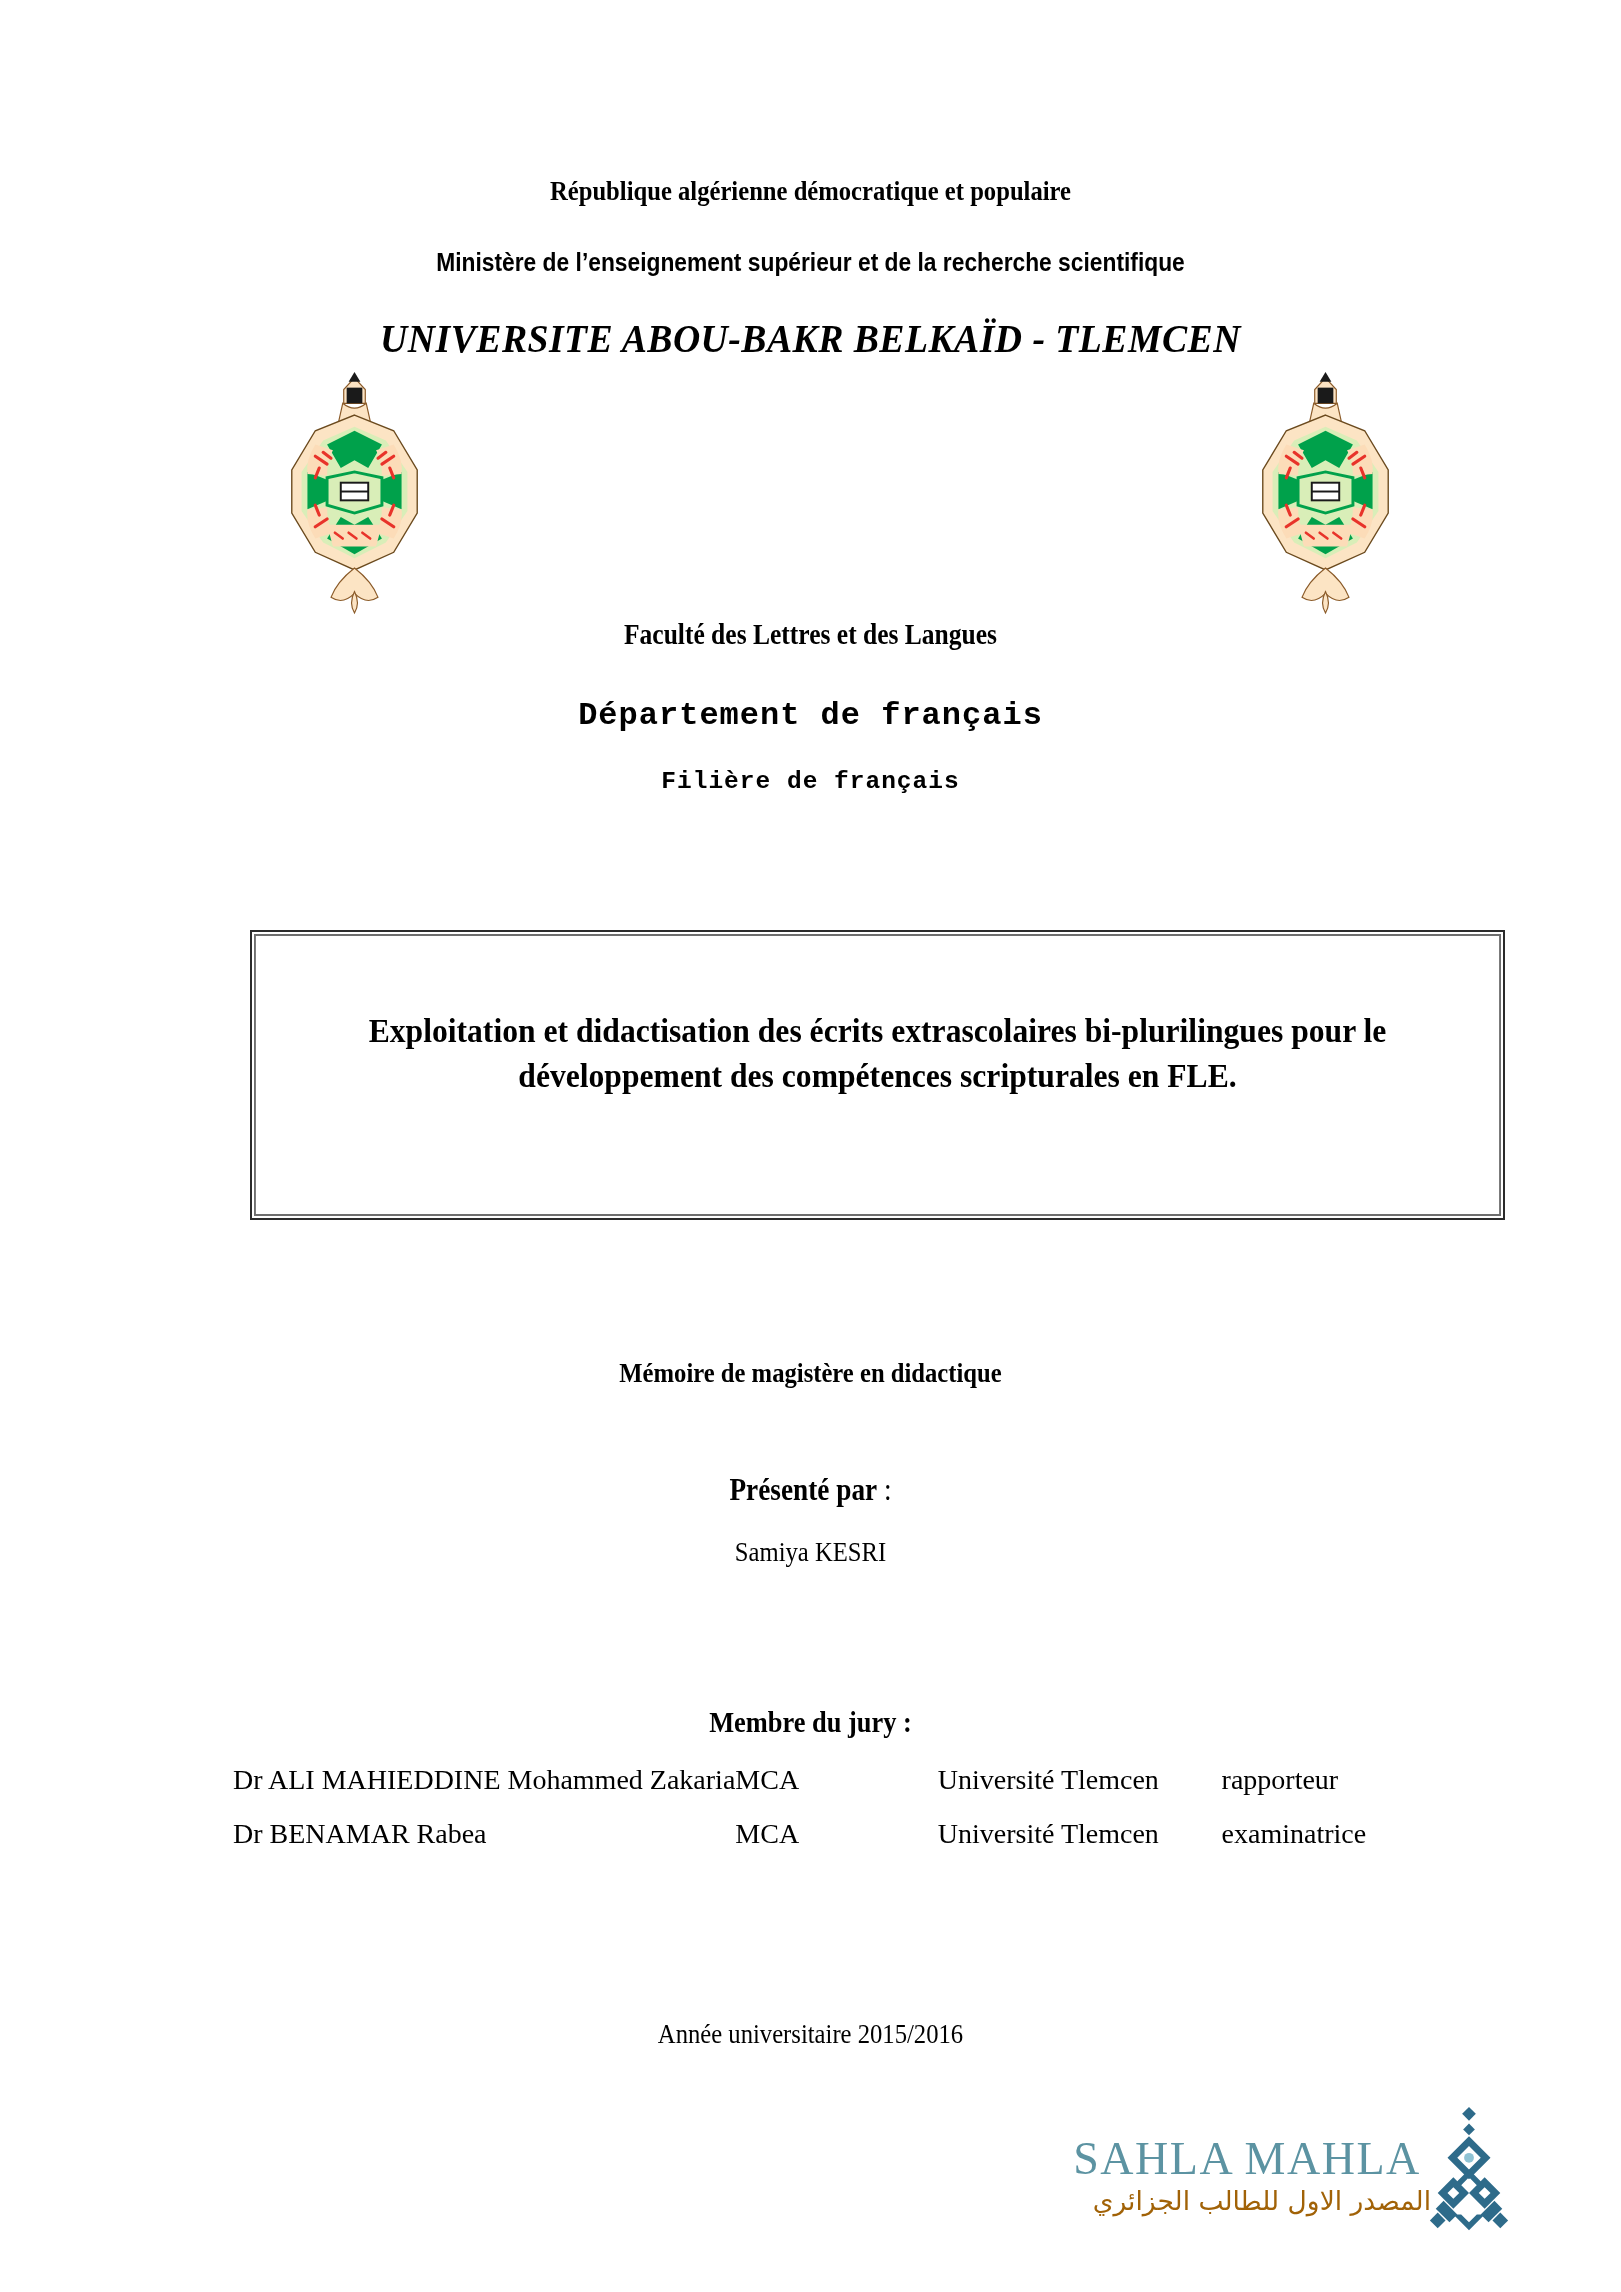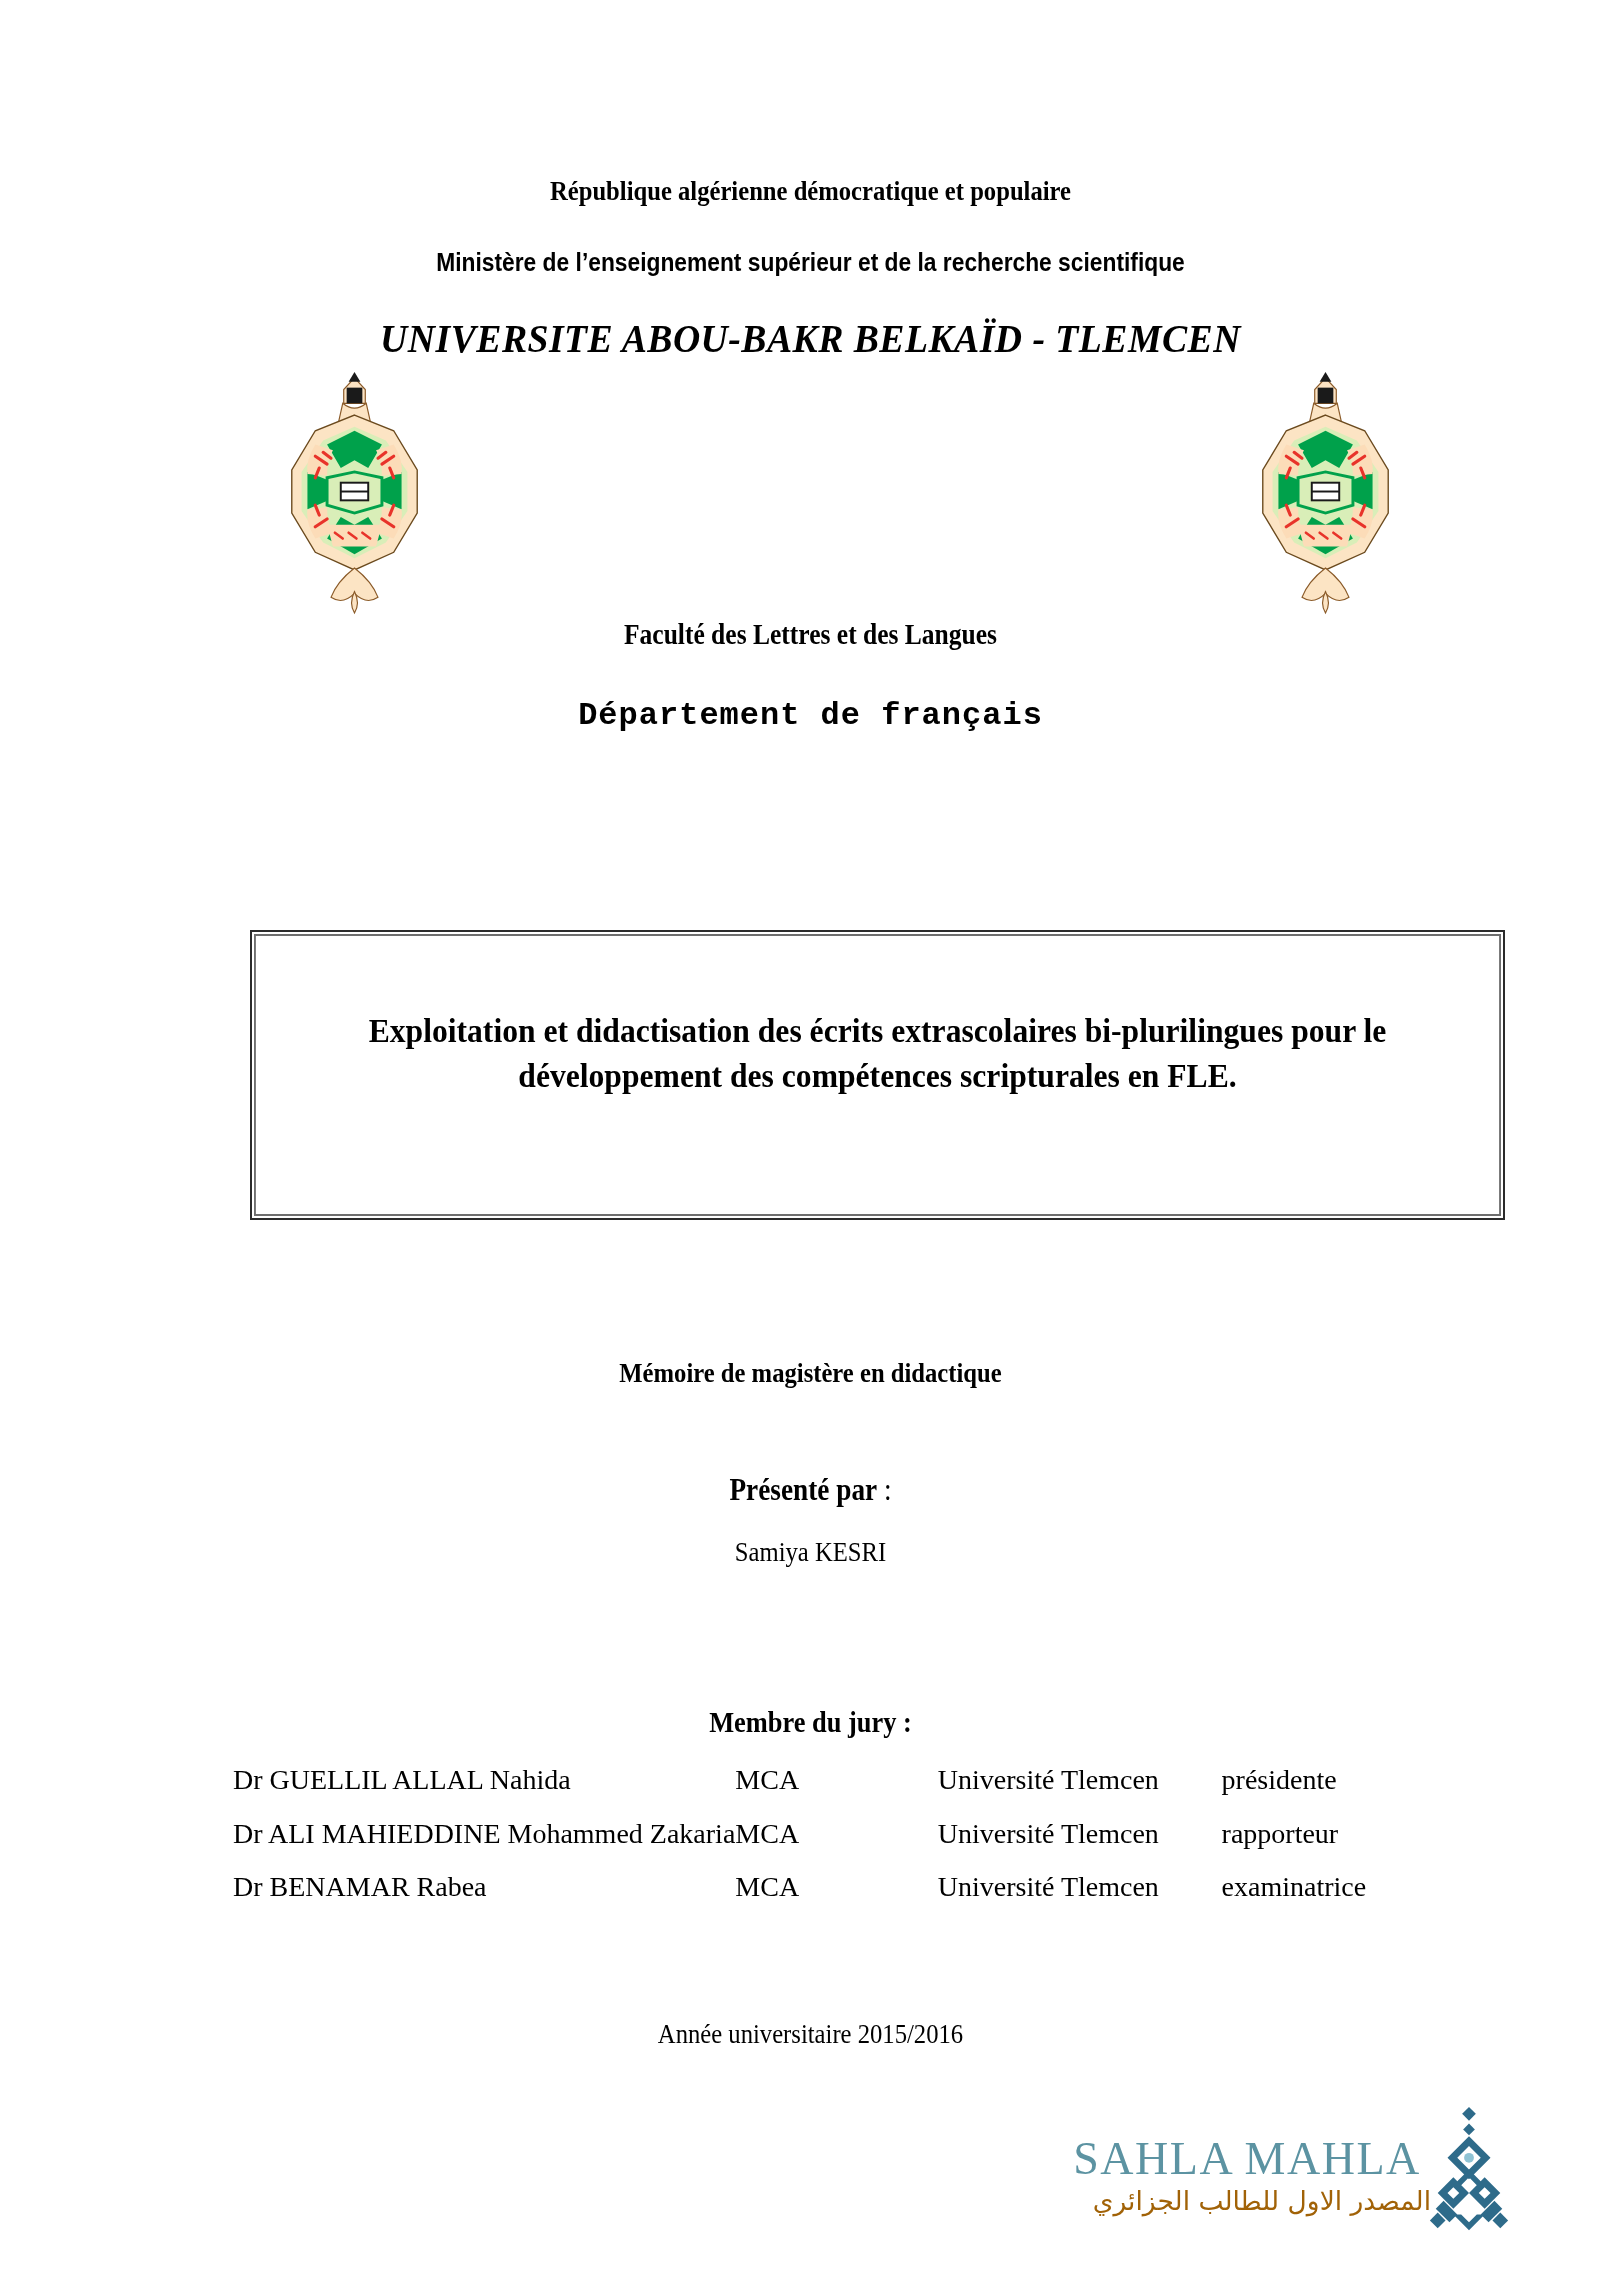--- a/index.html
+++ b/index.html
@@ -318,45 +318,40 @@
         <path d="M84 202 Q66 216 60 232 Q72 240 84 228 Q96 240 108 232 Q102 216 84 202 Z" fill="#fce4c4" stroke="#8a5a28" stroke-width="1.2"></path>
         <path d="M84 226 Q78 238 84 248 Q90 238 84 226 Z" fill="#fce4c4" stroke="#8a5a28" stroke-width="1.2"></path>
       </g>
     </svg>
   </div>
 
   <div class="row serif-cond-bold" id="line-faculte">Faculté des Lettres et des Langues</div>
 
   <div class="row mono-bold" id="line-departement">Département de français</div>
 
+  <div class="row mono-bold" id="line-filiere">Filière de français</div>
 
   <div class="row serif-cond-bold" id="label-theme">Thème</div>
 
   <div id="theme-box">
     <div id="theme-title">Exploitation et didactisation des écrits extrascolaires bi-plurilingues pour le développement des compétences scripturales en FLE.</div>
   </div>
 
   <div class="row serif-cond-bold" id="line-memoire">Mémoire de magistère en didactique</div>
 
   <div class="row serif-cond-bold" id="line-presente">
     <span>Présenté par</span><span class="colon"> :</span>
   </div>
 
   <div class="row serif-reg" id="line-auteur">Samiya KESRI</div>
 
   <div class="row serif-cond-bold" id="label-jury">Membre du jury :</div>
 
   <table id="jury-table">
     <tbody>
-      <tr>
-        <td class="c-name">Dr  GUELLIL ALLAL Nahida</td>
-        <td class="c-grade">MCA</td>
-        <td class="c-univ">Université Tlemcen</td>
-        <td class="c-role">présidente</td>
-      </tr>
       <tr>
         <td class="c-name">Dr ALI MAHIEDDINE Mohammed Zakaria</td>
         <td class="c-grade">MCA</td>
         <td class="c-univ">Université Tlemcen</td>
         <td class="c-role">rapporteur</td>
       </tr>
       <tr>
         <td class="c-name">Dr BENAMAR Rabea</td>
         <td class="c-grade">MCA</td>
         <td class="c-univ">Université Tlemcen</td>

